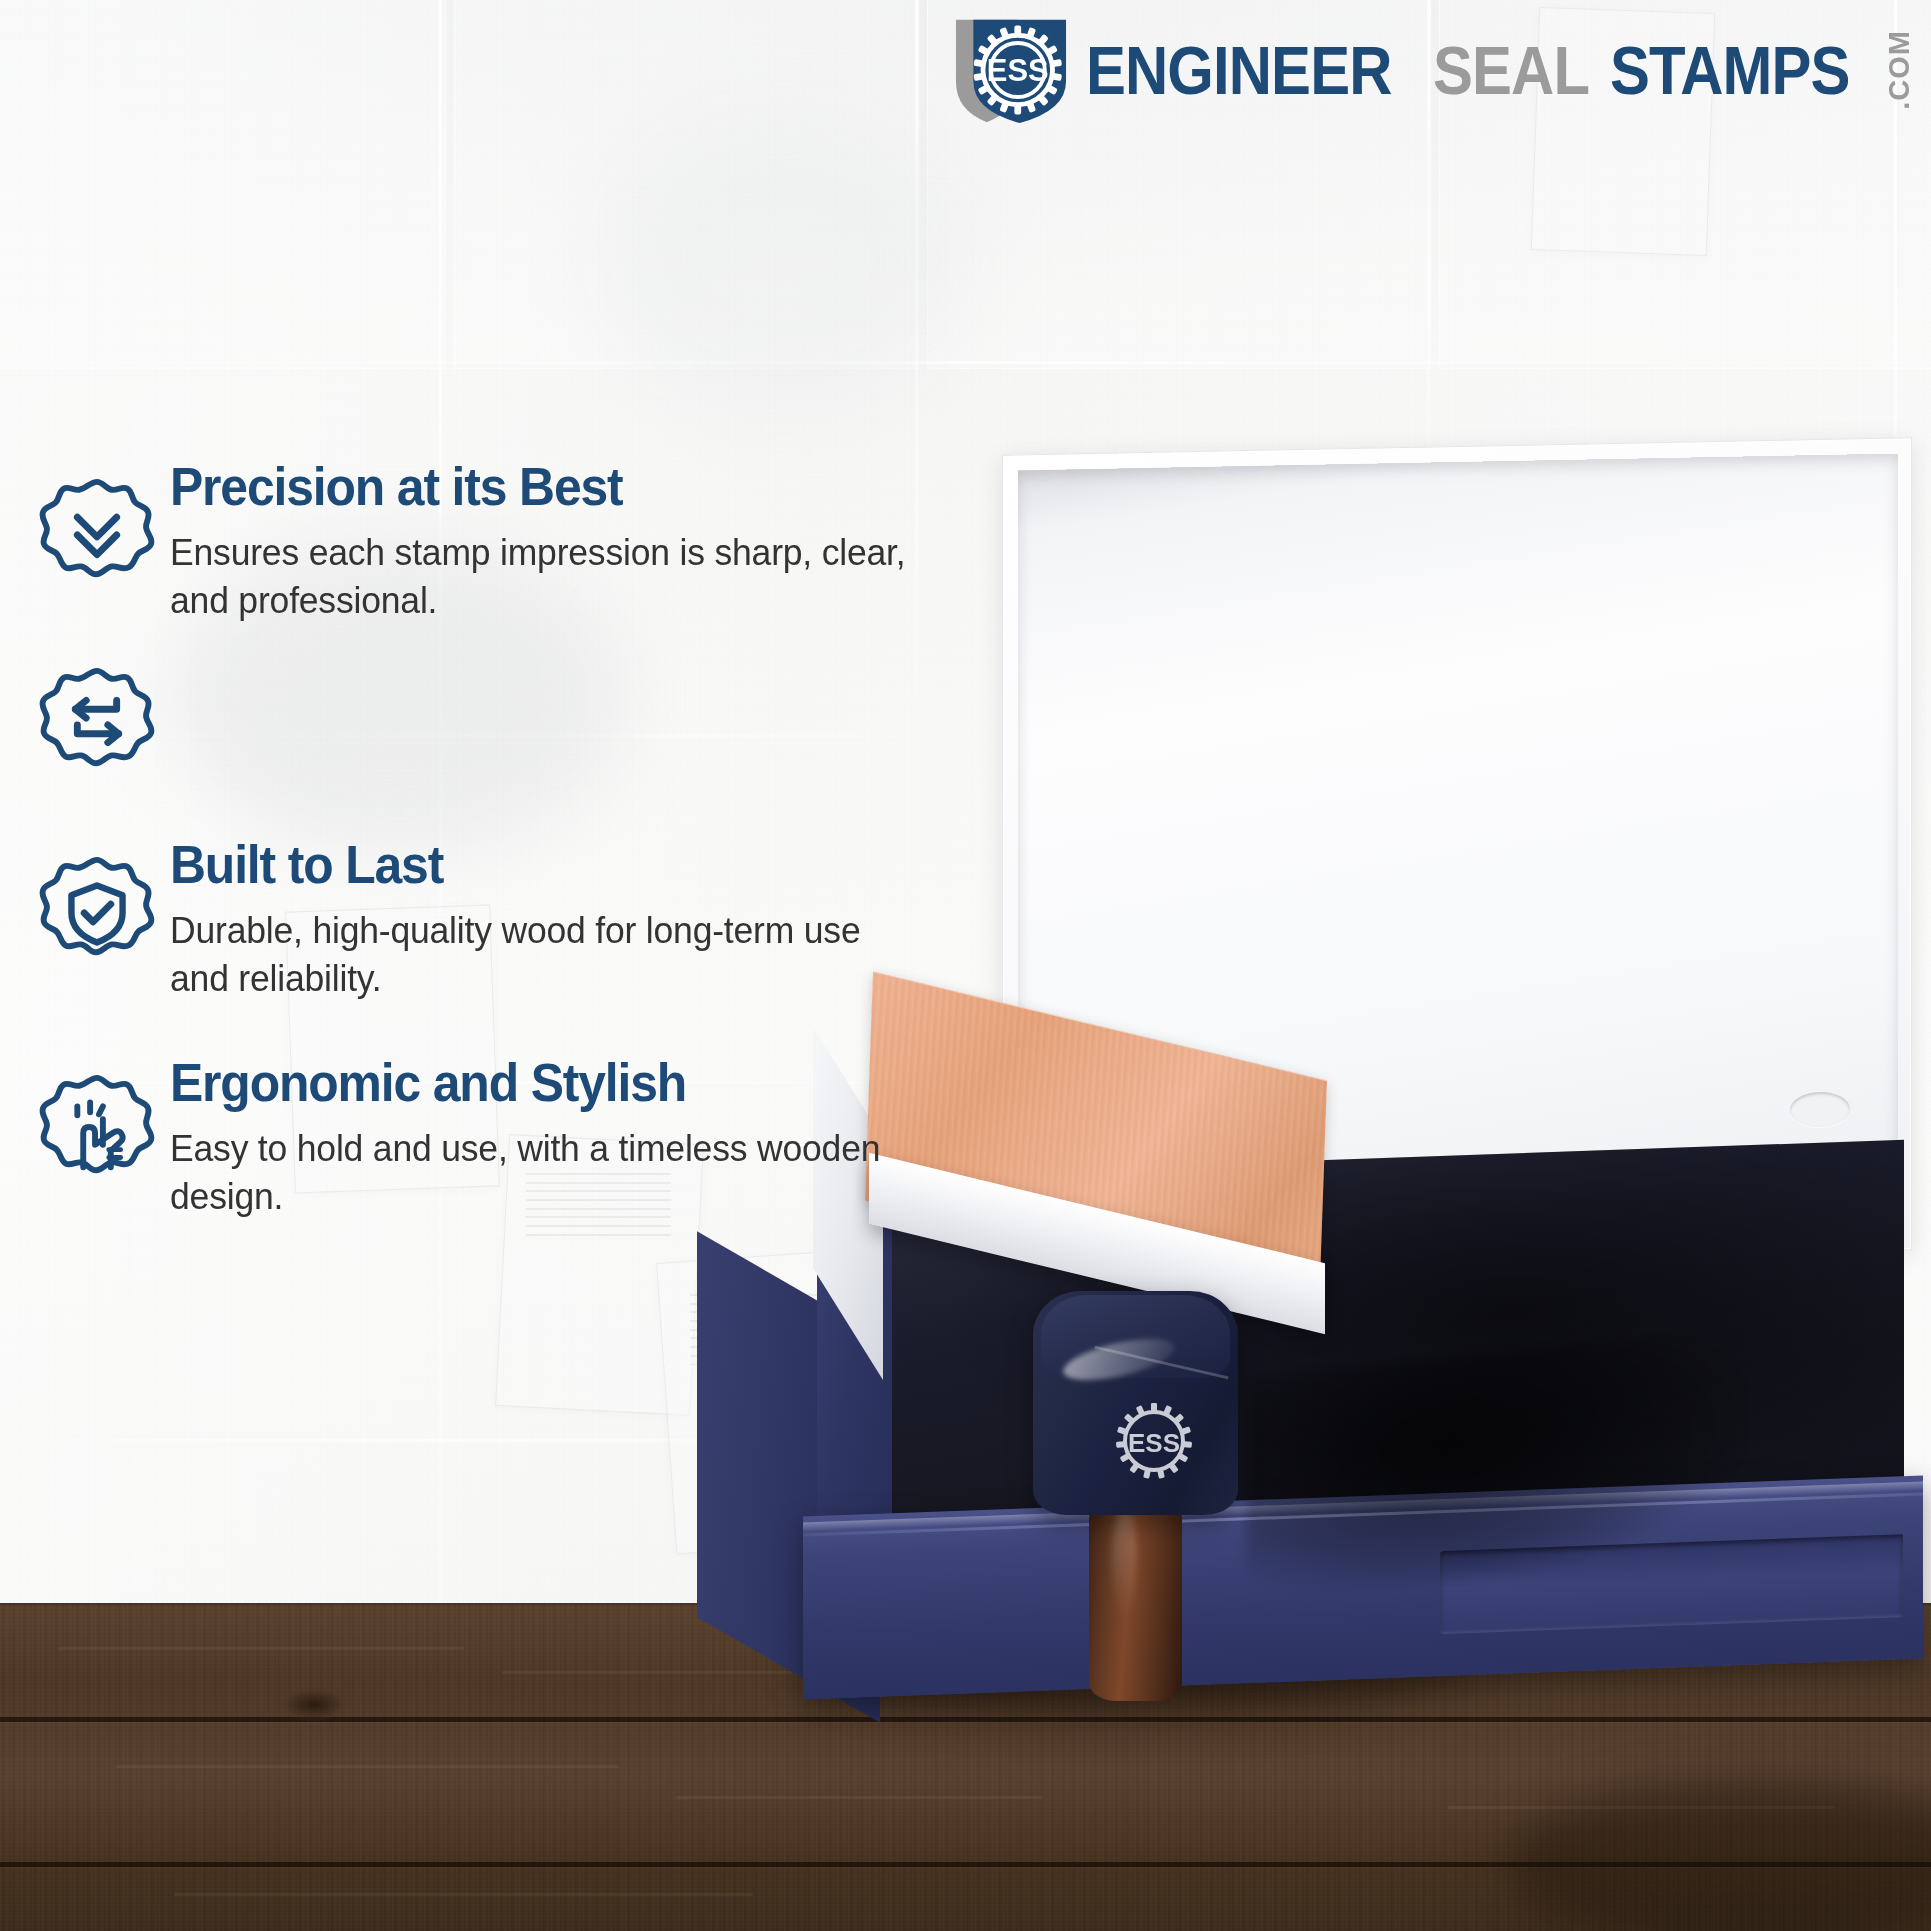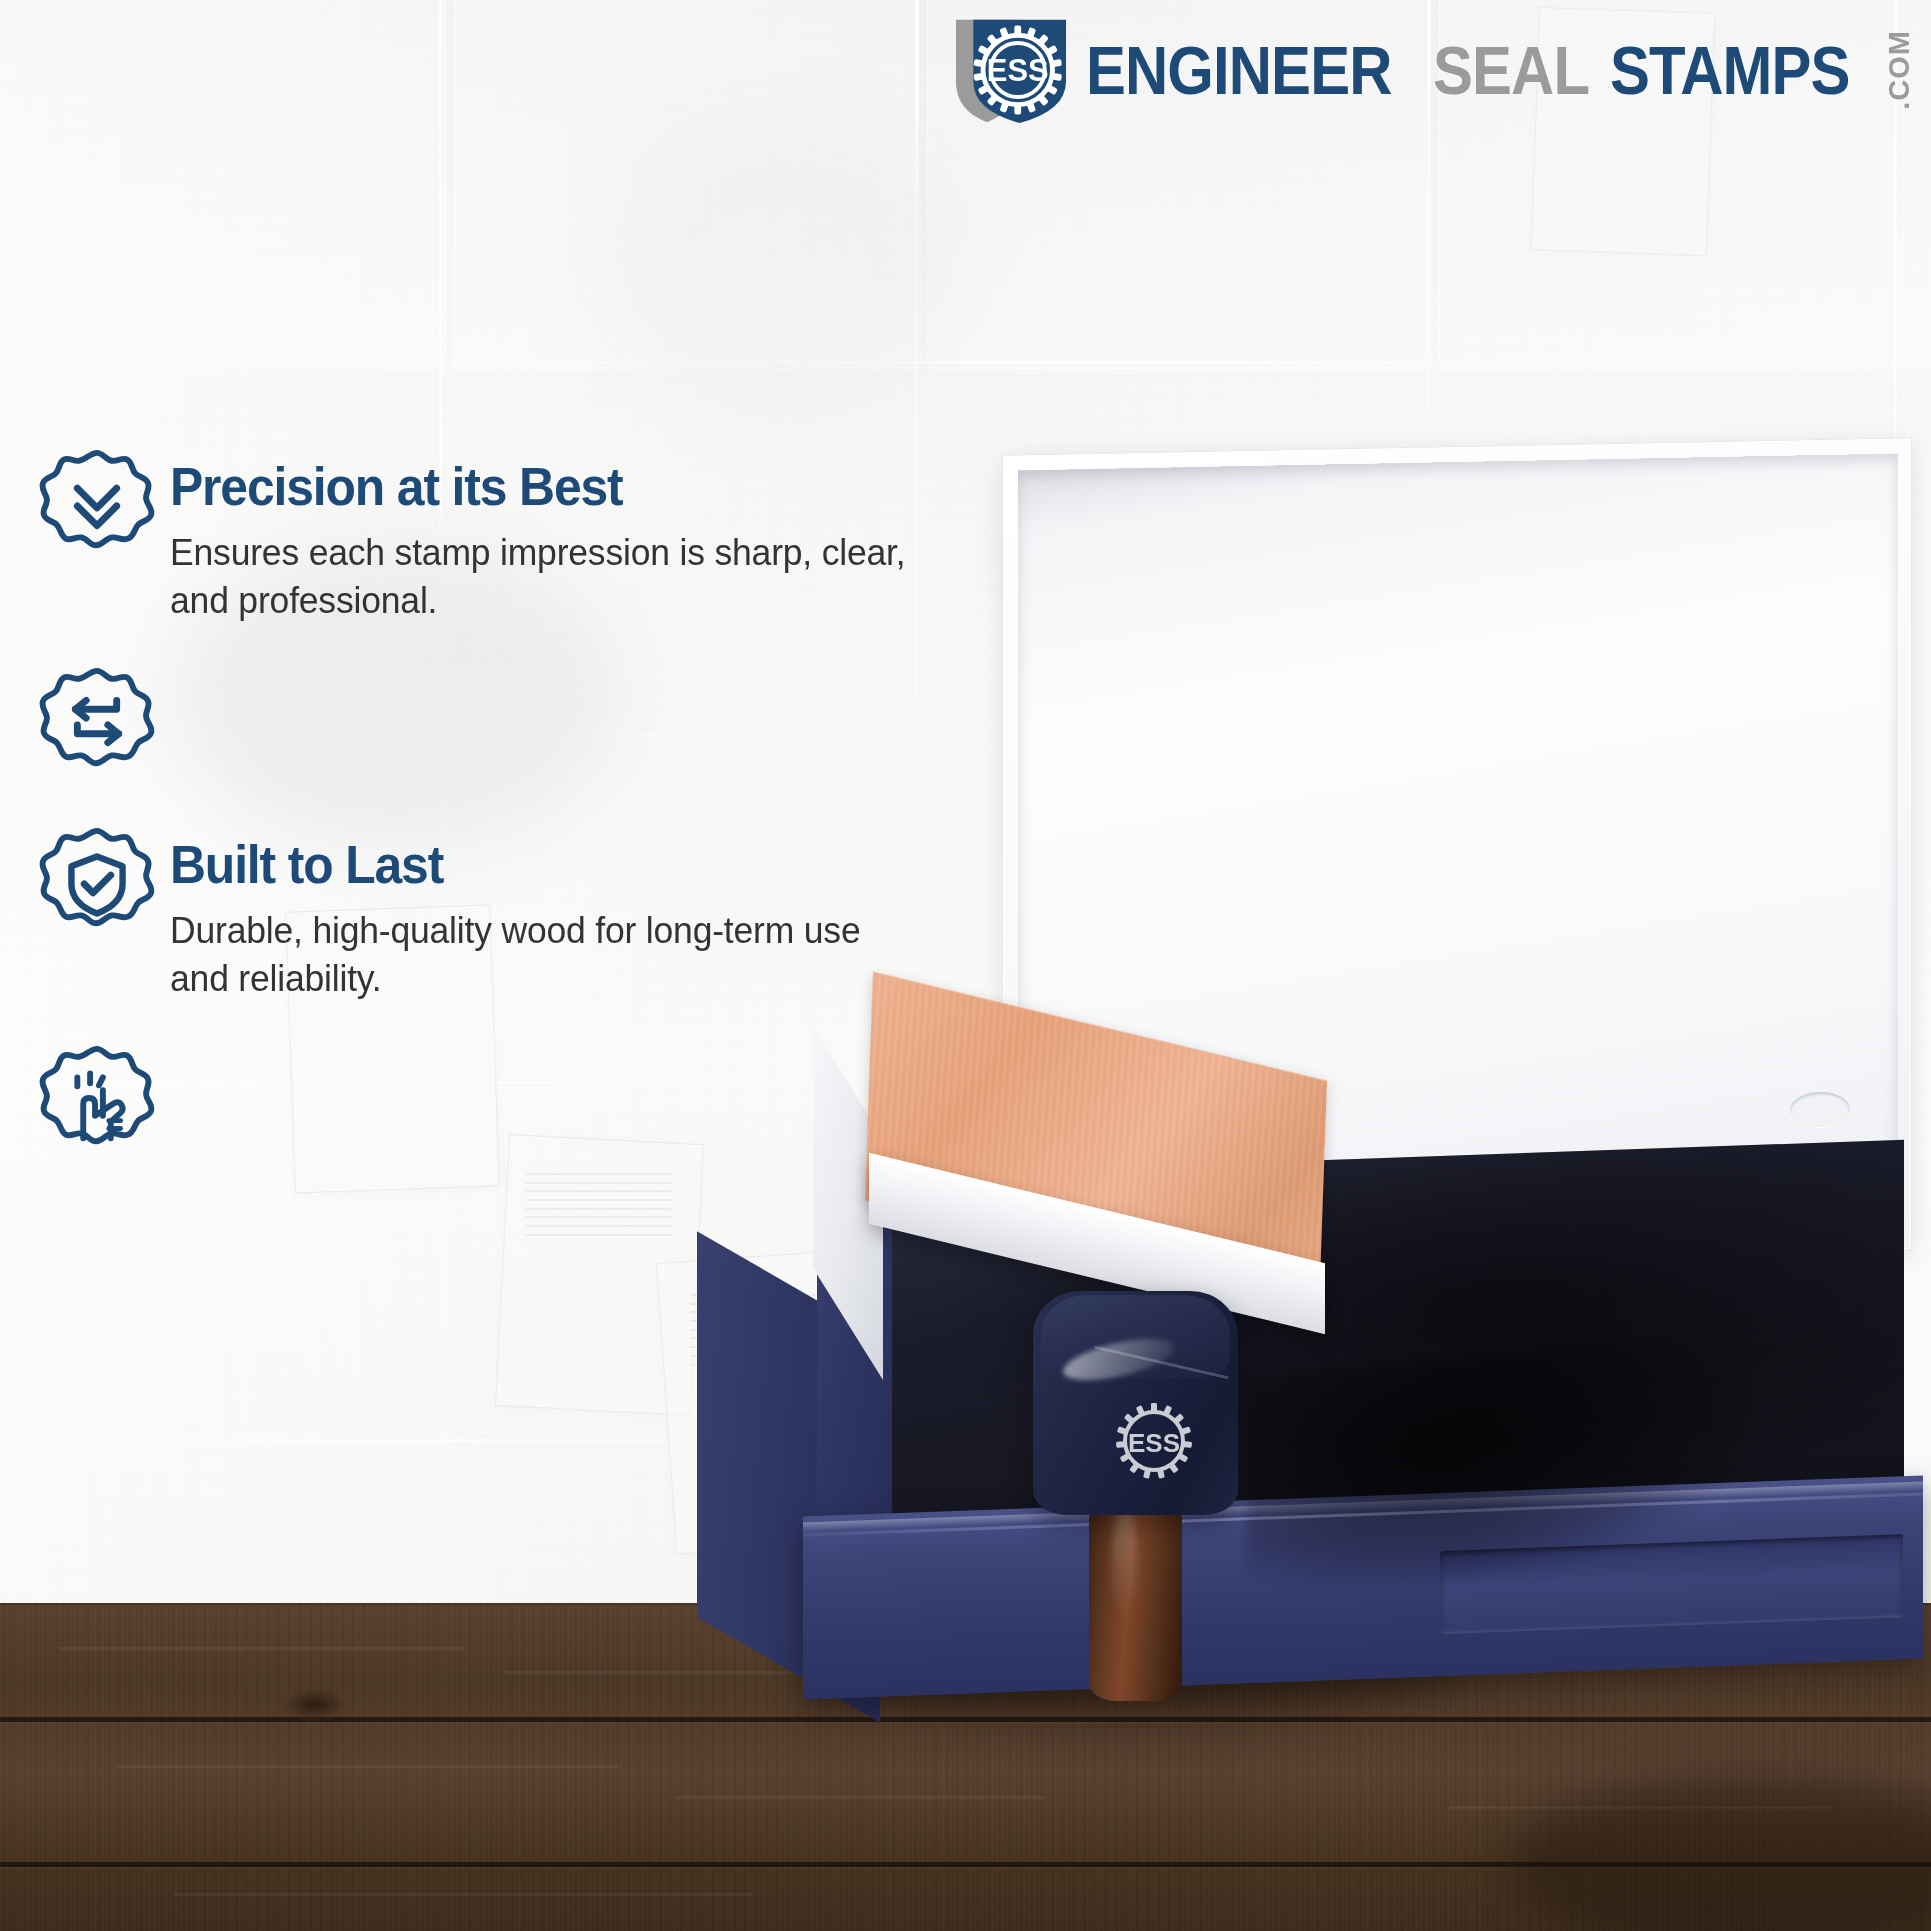--- a/index.html
+++ b/index.html
@@ -59,21 +59,21 @@
     font-family:"Liberation Sans", sans-serif;
     transform:scaleX(.93);transform-origin:left center;
   }
   .title-big{
     font-size:131px;line-height:133px;color:#1d4a77;font-weight:bold;
     letter-spacing:-2.9px;margin-top:3.9px;white-space:nowrap;
     transform:scaleX(.9);transform-origin:left center;
   }
 
   .features{position:absolute;left:33px;top:444px;width:975px;}
-  .feature{position:relative;display:flex;align-items:flex-start;margin-bottom:37px;}
+  .feature{position:relative;display:flex;align-items:center;margin-bottom:37px;}
   .feature .icon{flex:0 0 auto;width:127px;height:127px;display:flex;align-items:center;justify-content:center;margin-top:-3.9px;}
   .feature .txt{flex:1 1 auto;padding-left:9.7px;padding-top:13.5px;}
   .f-head{
     font-size:53px;line-height:58px;color:#1d4a77;font-weight:bold;
     letter-spacing:-1.2px;white-space:nowrap;
     transform:scaleX(.94);transform-origin:left center;
   }
   .f-body{
     font-size:37px;line-height:48px;color:#333333;font-weight:300;
     margin-top:13.5px;max-width:772px;letter-spacing:-0.2px;
@@ -501,18 +501,22 @@
           <path d="M66 50 L66 76
                    M46 99 L46 64 Q46 58 52 58 Q58 58 58 64 L58 76
                    L76 64 Q82 60 85 65 Q88 70 83 74 L74 82
                    L74 99" fill="none" stroke="#1d4a77" stroke-width="6" stroke-linecap="round" stroke-linejoin="round"></path>
           <g fill="none" stroke="#1d4a77" stroke-width="5" stroke-linecap="round">
             <line x1="72" y1="81" x2="84" y2="81"></line>
             <line x1="72" y1="89" x2="84" y2="89"></line>
           </g>
         </svg>
       </div>
+      <div class="txt">
+        <div class="f-head">Ergonomic and Stylish</div>
+        <div class="f-body">Easy to hold and use, with a timeless wooden design.</div>
+      </div>
     </div>
 
   </div>
 
 </div>
 
 
 </body></html>

